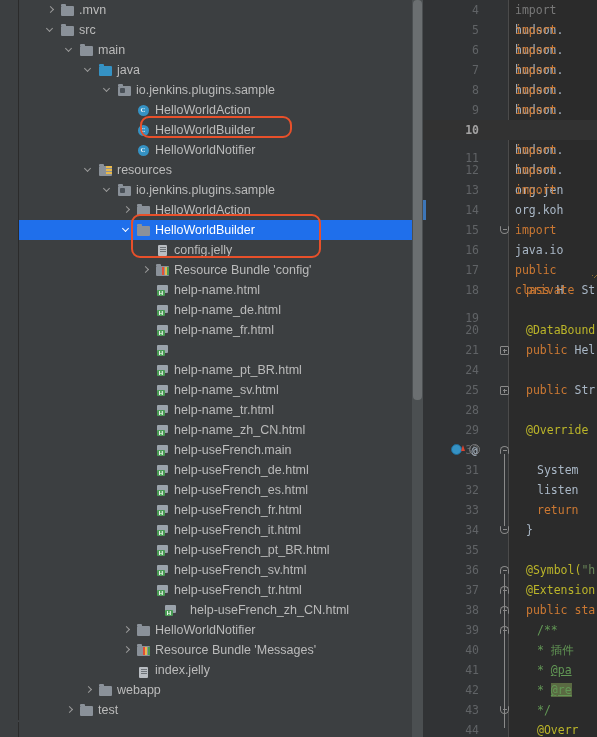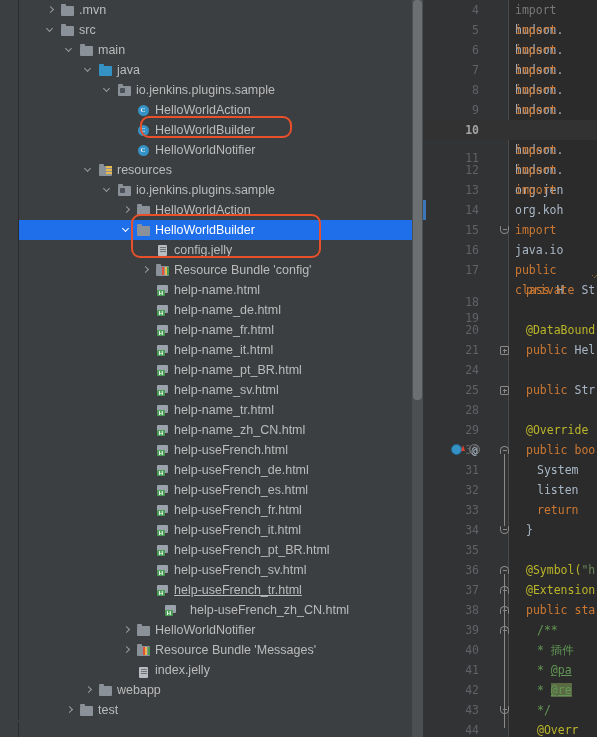--- a/index.html
+++ b/index.html
@@ -382,21 +382,20 @@
           <span class="label">help-name_fr.html</span>
         </div>
         <div class="row" style="padding-left: 122px;">
           <span class="arrow none"></span>
           <span class="icon">
             <span class="ic-html">
               <u></u>
               <b>H</b>
             </span>
           </span>
-          <span class="label">help-name_it.html</span>
         </div>
         <div class="row" style="padding-left: 122px;">
           <span class="arrow none"></span>
           <span class="icon">
             <span class="ic-html">
               <u></u>
               <b>H</b>
             </span>
           </span>
           <span class="label">help-name_pt_BR.html</span>
@@ -432,21 +431,21 @@
           <span class="label">help-name_zh_CN.html</span>
         </div>
         <div class="row" style="padding-left: 122px;">
           <span class="arrow none"></span>
           <span class="icon">
             <span class="ic-html">
               <u></u>
               <b>H</b>
             </span>
           </span>
-          <span class="label">help-useFrench.html</span>
+          <span class="label">help-useFrench.main</span>
         </div>
         <div class="row" style="padding-left: 122px;">
           <span class="arrow none"></span>
           <span class="icon">
             <span class="ic-html">
               <u></u>
               <b>H</b>
             </span>
           </span>
           <span class="label">help-useFrench_de.html</span>
@@ -494,21 +493,21 @@
         <div class="row" style="padding-left: 122px;">
           <span class="arrow none"></span>
           <span class="icon">
             <span class="ic-html">
               <u></u>
               <b>H</b>
             </span>
           </span>
           <span class="label">help-useFrench_sv.html</span>
         </div>
-        <div class="row" style="padding-left: 122px; text-decoration: underline;">
+        <div class="row" style="padding-left: 122px;">
           <span class="arrow none"></span>
           <span class="icon">
             <span class="ic-html">
               <u></u>
               <b>H</b>
             </span>
           </span>
           <span class="label">help-useFrench_tr.html</span>
         </div>
         <div class="row" style="padding-left: 122px; gap: 8px;">
@@ -597,21 +596,20 @@
         <div class="cline" style="top: 240px; padding-left: 6px;"></div>
         <div class="cline" style="top: 260px; padding-left: 6px;"><span class="kw">public class </span><span class="plain">H</span></div>
         <div class="cline" style="top: 280px; padding-left: 17px;"><span class="kw">private </span><span class="plain">St</span></div>
         <div class="cline" style="top: 300px; padding-left: 6px;"></div>
         <div class="cline" style="top: 320px; padding-left: 17px;"><span class="ann">@DataBound</span></div>
         <div class="cline" style="top: 340px; padding-left: 17px;"><span class="kw">public </span><span class="plain">Hel</span></div>
         <div class="cline" style="top: 360px; padding-left: 6px;"></div>
         <div class="cline" style="top: 380px; padding-left: 17px;"><span class="kw">public </span><span class="plain">Str</span></div>
         <div class="cline" style="top: 400px; padding-left: 6px;"></div>
         <div class="cline" style="top: 420px; padding-left: 17px;"><span class="ann">@Override</span></div>
-        <div class="cline" style="top: 440px; padding-left: 17px;"><span class="kw">public boo</span></div>
         <div class="cline" style="top: 460px; padding-left: 28px;"><span class="plain">System</span></div>
         <div class="cline" style="top: 480px; padding-left: 28px;"><span class="plain">listen</span></div>
         <div class="cline" style="top: 500px; padding-left: 28px;"><span class="kw">return</span></div>
         <div class="cline" style="top: 520px; padding-left: 17px;"><span class="plain">}</span></div>
         <div class="cline" style="top: 540px; padding-left: 6px;"></div>
         <div class="cline" style="top: 560px; padding-left: 17px;"><span class="ann">@Symbol(</span><span class="str">"h</span></div>
         <div class="cline" style="top: 580px; padding-left: 17px;"><span class="ann">@Extension</span></div>
         <div class="cline" style="top: 600px; padding-left: 17px;"><span class="kw">public sta</span></div>
         <div class="cline" style="top: 620px; padding-left: 28px;"><span class="cmt">/**</span></div>
         <div class="cline" style="top: 640px; padding-left: 28px;"><span class="cmt">* 插件</span></div>
@@ -629,21 +627,21 @@
       <div class="caret-line" style="top: 120px;"></div>
       <div class="lnum cur" style="top: 120px; line-height: 20px; position: absolute; padding-right: 8px;">10</div>
       <div class="lnum" style="top: 148px; line-height: 20px; position: absolute; padding-right: 8px;">11</div>
       <div class="lnum" style="top: 160px; line-height: 20px; position: absolute; padding-right: 8px;">12</div>
       <div class="lnum" style="top: 180px; line-height: 20px; position: absolute; padding-right: 8px;">13</div>
       <div class="caret-mark" style="top: 200px;"></div>
       <div class="lnum" style="top: 200px; line-height: 20px; position: absolute; padding-right: 8px;">14</div>
       <div class="lnum" style="top: 220px; line-height: 20px; position: absolute; padding-right: 8px;">15</div>
       <div class="lnum" style="top: 240px; line-height: 20px; position: absolute; padding-right: 8px;">16</div>
       <div class="lnum" style="top: 260px; line-height: 20px; position: absolute; padding-right: 8px;">17</div>
-      <div class="lnum" style="top: 292px; line-height: 20px; position: absolute; padding-right: 8px;">18</div>
+      <div class="lnum" style="top: 280px; line-height: 20px; position: absolute; padding-right: 8px;">18</div>
       <div class="lnum" style="top: 308px; line-height: 20px; position: absolute; padding-right: 8px;">19</div>
       <div class="lnum" style="top: 320px; line-height: 20px; position: absolute; padding-right: 8px;">20</div>
       <div class="lnum" style="top: 340px; line-height: 20px; position: absolute; padding-right: 8px;">21</div>
       <div class="lnum" style="top: 360px; line-height: 20px; position: absolute; padding-right: 8px;">24</div>
       <div class="lnum" style="top: 380px; line-height: 20px; position: absolute; padding-right: 8px;">25</div>
       <div class="lnum" style="top: 400px; line-height: 20px; position: absolute; padding-right: 8px;">28</div>
       <div class="lnum" style="top: 420px; line-height: 20px; position: absolute; padding-right: 8px;">29</div>
       <div class="lnum" style="top: 440px; line-height: 20px; position: absolute; padding-right: 8px;">30</div>
       <div class="lnum" style="top: 460px; line-height: 20px; position: absolute; padding-right: 8px;">31</div>
       <div class="lnum" style="top: 480px; line-height: 20px; position: absolute; padding-right: 8px;">32</div>

